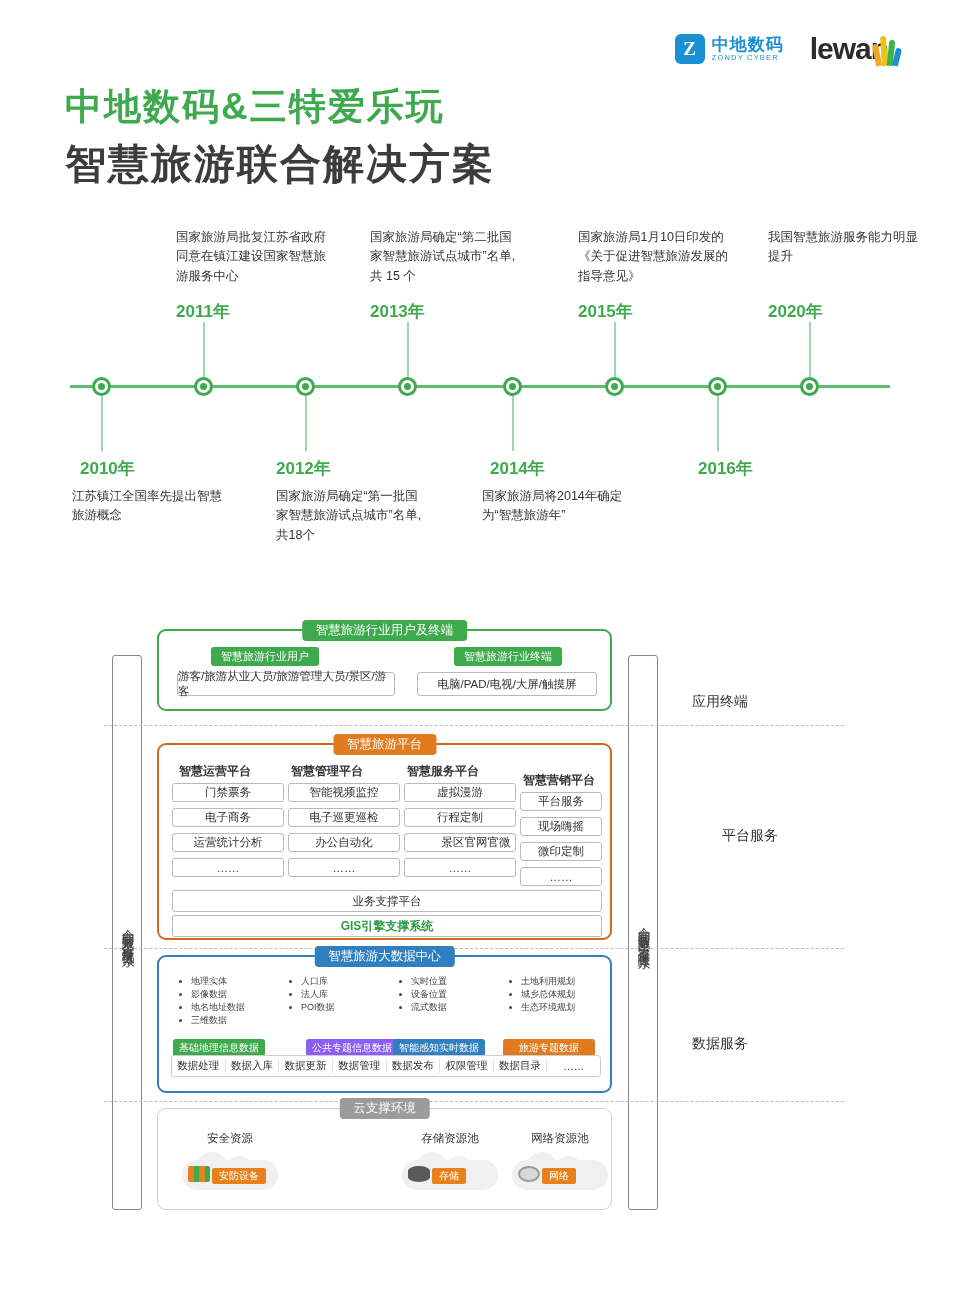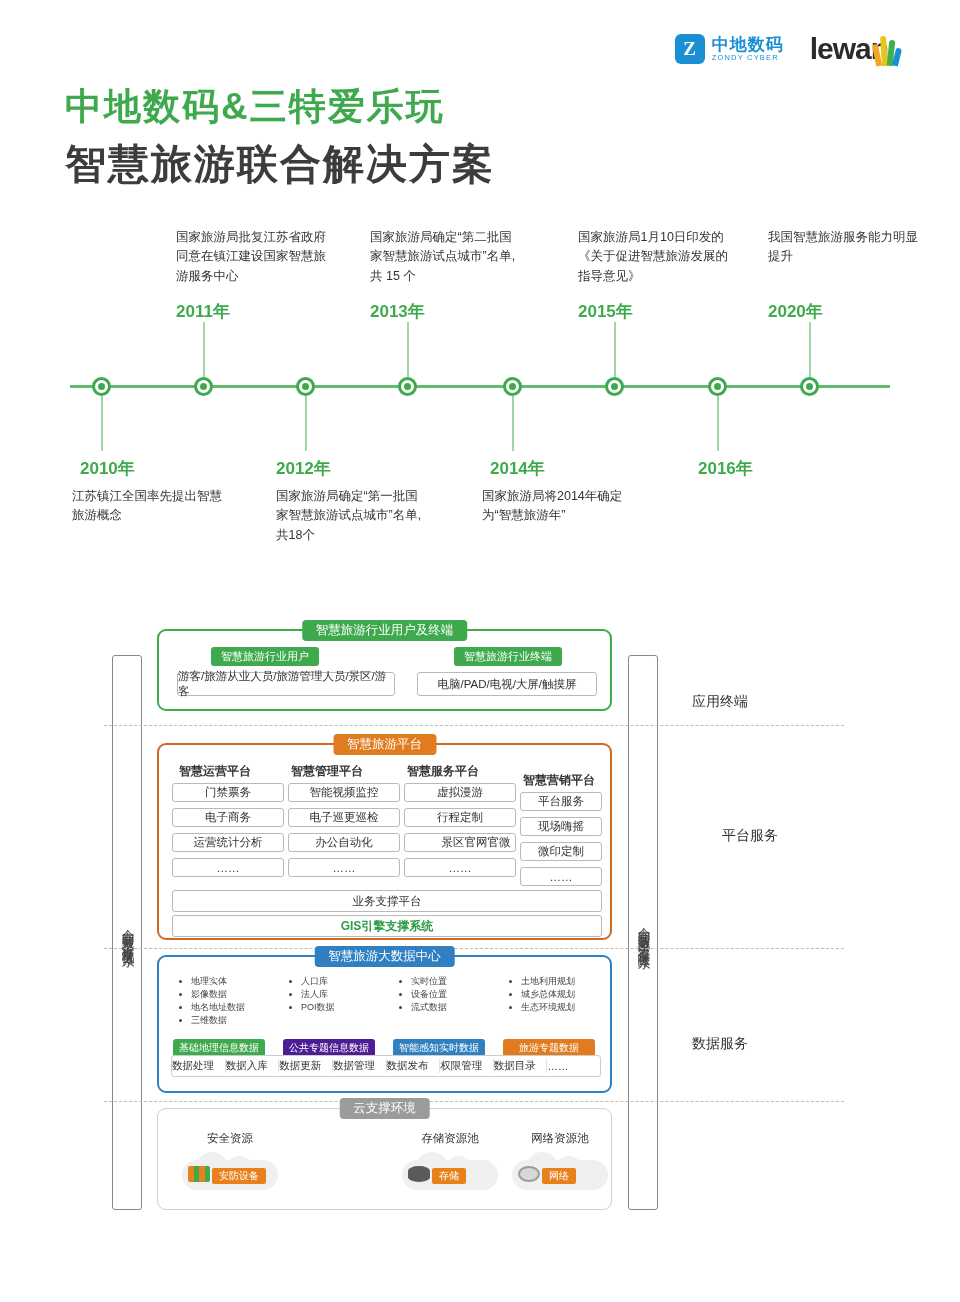--- a/index.html
+++ b/index.html
@@ -114,21 +114,21 @@
   }
 
   .data-col { position:absolute; width:104px; }
   .data-col .cap {
     position:absolute; top:64px; left:0; width:92px; text-align:center;
     border-radius:3px; color:#fff; font-size:10px; padding:2px 0;
   }
   .ops-row { position:absolute; left:12px; top:98px; width:430px; height:22px;
     border:1px solid #cdcdcd; border-radius:3px; background:#fff;
     display:flex; align-items:center; }
-  .ops-row div { flex:1; font-size:10.5px; color:#333; border-right:1px solid #e2e2e2; }
+  .ops-row div { flex:1; text-align:center; font-size:10.5px; color:#333; border-right:1px solid #e2e2e2; }
   .ops-row div:last-child { border-right:none; }
 
   .cloud-item { position:absolute; width:108px; text-align:center; top:22px; }
   .cloud-item .nm { font-size:11.5px; color:#333; }
   .cloud-shape {
     position:relative; margin:6px auto 0; width:96px; height:40px;
   }
   .cloud-shape .c-bg {
     position:absolute; left:0; top:8px; width:96px; height:30px; background:#f0f0f0; border-radius:16px;
   }
@@ -305,21 +305,21 @@
     </div>
 
     <div class="data-col" style="left:124px; top:18px;">
       <div class="mini" style="left:0; top:0;">
         <ul>
           <li>人口库</li>
           <li>法人库</li>
           <li>POI数据</li>
         </ul>
       </div>
-      <div class="cap" style="background:#4c1d95;">公共专题信息数据</div>
+      <div class="cap" style="background:#8b5cf6;margin-left:23px;">公共专题信息数据</div>
     </div>
 
     <div class="data-col" style="left:234px; top:18px;">
       <div class="mini" style="left:0; top:0;">
         <ul>
           <li>实时位置</li>
           <li>设备位置</li>
           <li>流式数据</li>
         </ul>
       </div>

